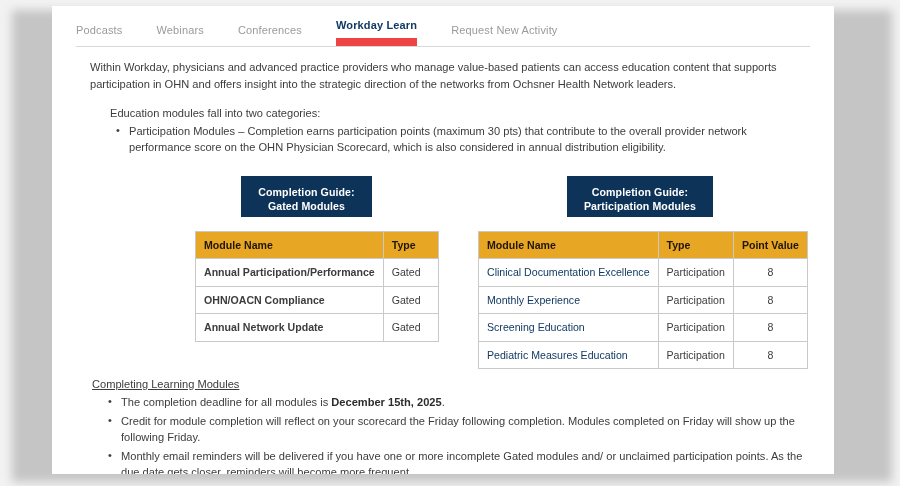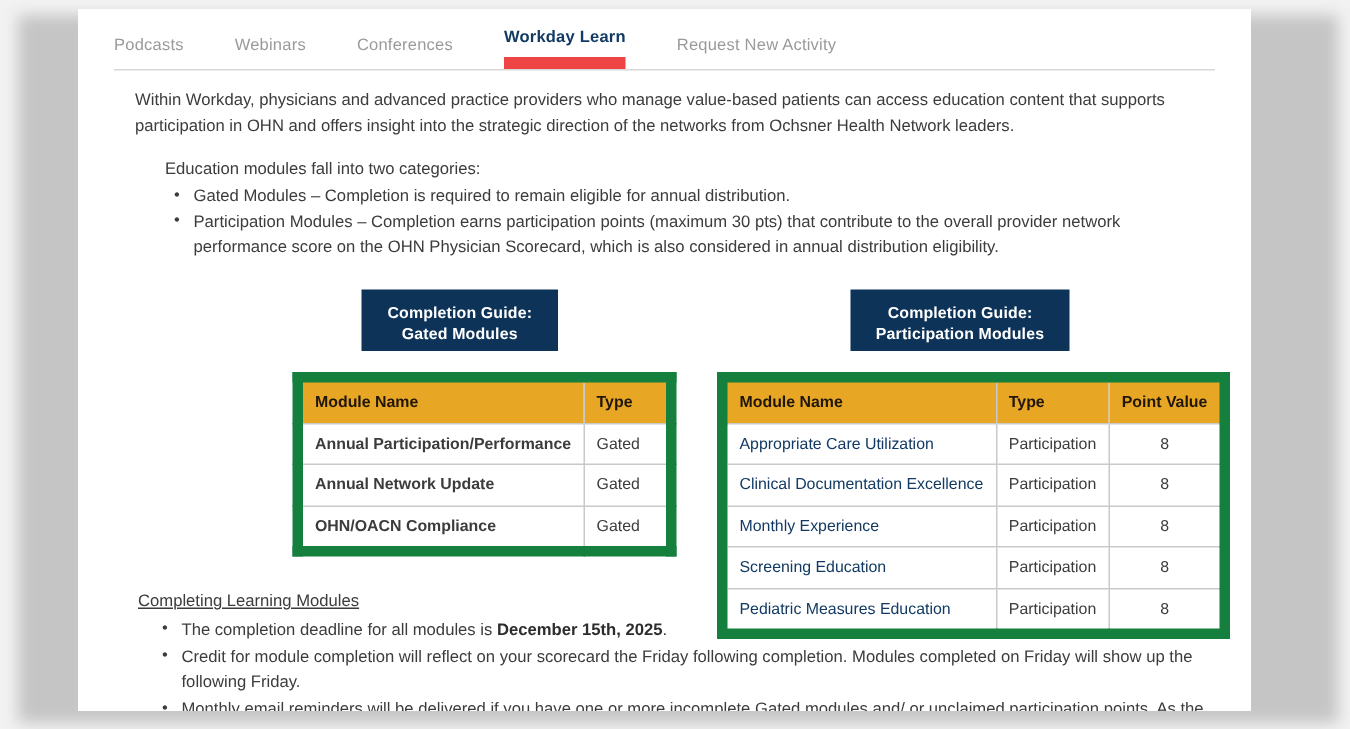--- a/index.html
+++ b/index.html
@@ -150,21 +150,21 @@
   .tablerow {
     position: relative;
     height: 132px;
     margin-top: 11px;
   }
   table.guide {
     position: absolute;
     border-collapse: collapse;
     font-size: 10.6px;
     background: #fff;
-    border: 7px solid #15803d;
+    border: 1px solid #15803d;
   }
   table.guide th {
     background: #e8a625;
     color: #20160a;
     font-weight: bold;
     text-align: left;
     padding: 5px 8px 5px 8px;
     border: 1px solid #c9c9c9;
     white-space: nowrap;
   }
@@ -225,21 +225,20 @@
         <div class="tab">Request New Activity</div>
       </div>
     <div class="tabrule"></div>
 
     <div class="content">
 
       <div class="para">Within Workday, physicians and advanced practice providers who manage value-based patients can access education content that supports participation in OHN and offers insight into the strategic direction of the networks from Ochsner Health Network leaders.</div>
 
       <div class="lead">Education modules fall into two categories:</div>
       <ul class="blist" id="intro-bullets">
-          <li>Gated Modules – Completion is required to remain eligible for annual distribution.</li>
           <li>Participation Modules – Completion earns participation points (maximum 30 pts) that contribute to the overall provider network performance score on the OHN Physician Scorecard, which is also considered in annual distribution eligibility.</li>
         </ul>
 
       <div class="boxrow">
         <div class="bluebox" id="box-gated">
           <span>Completion Guide:</span>
           <span>Gated Modules</span>
         </div>
         <div class="bluebox" id="box-participation">
           <span>Completion Guide:</span>
@@ -254,44 +253,39 @@
                 <th class="c-name">Module Name</th>
                 <th class="c-type">Type</th>
               </tr>
             </thead>
           <tbody id="gated-body">
               <tr>
                 <td class="c-name">Annual Participation/Performance</td>
                 <td class="c-type">Gated</td>
               </tr>
               <tr>
+                <td class="c-name">OHN/OACN Compliance</td>
+                <td class="c-type">Gated</td>
+              </tr>
+              <tr>
                 <td class="c-name">Annual Network Update</td>
-                <td class="c-type">Gated</td>
-              </tr>
-              <tr>
-                <td class="c-name">OHN/OACN Compliance</td>
                 <td class="c-type">Gated</td>
               </tr>
             </tbody>
         </table>
 
         <table class="guide" id="table-participation">
           <thead>
               <tr id="part-head">
                 <th class="c-name">Module Name</th>
                 <th class="c-type">Type</th>
                 <th class="c-points">Point Value</th>
               </tr>
             </thead>
           <tbody id="part-body">
-              <tr>
-                <td class="c-name">Appropriate Care Utilization</td>
-                <td class="c-type">Participation</td>
-                <td class="c-points">8</td>
-              </tr>
               <tr>
                 <td class="c-name">Clinical Documentation Excellence</td>
                 <td class="c-type">Participation</td>
                 <td class="c-points">8</td>
               </tr>
               <tr>
                 <td class="c-name">Monthly Experience</td>
                 <td class="c-type">Participation</td>
                 <td class="c-points">8</td>
               </tr>

